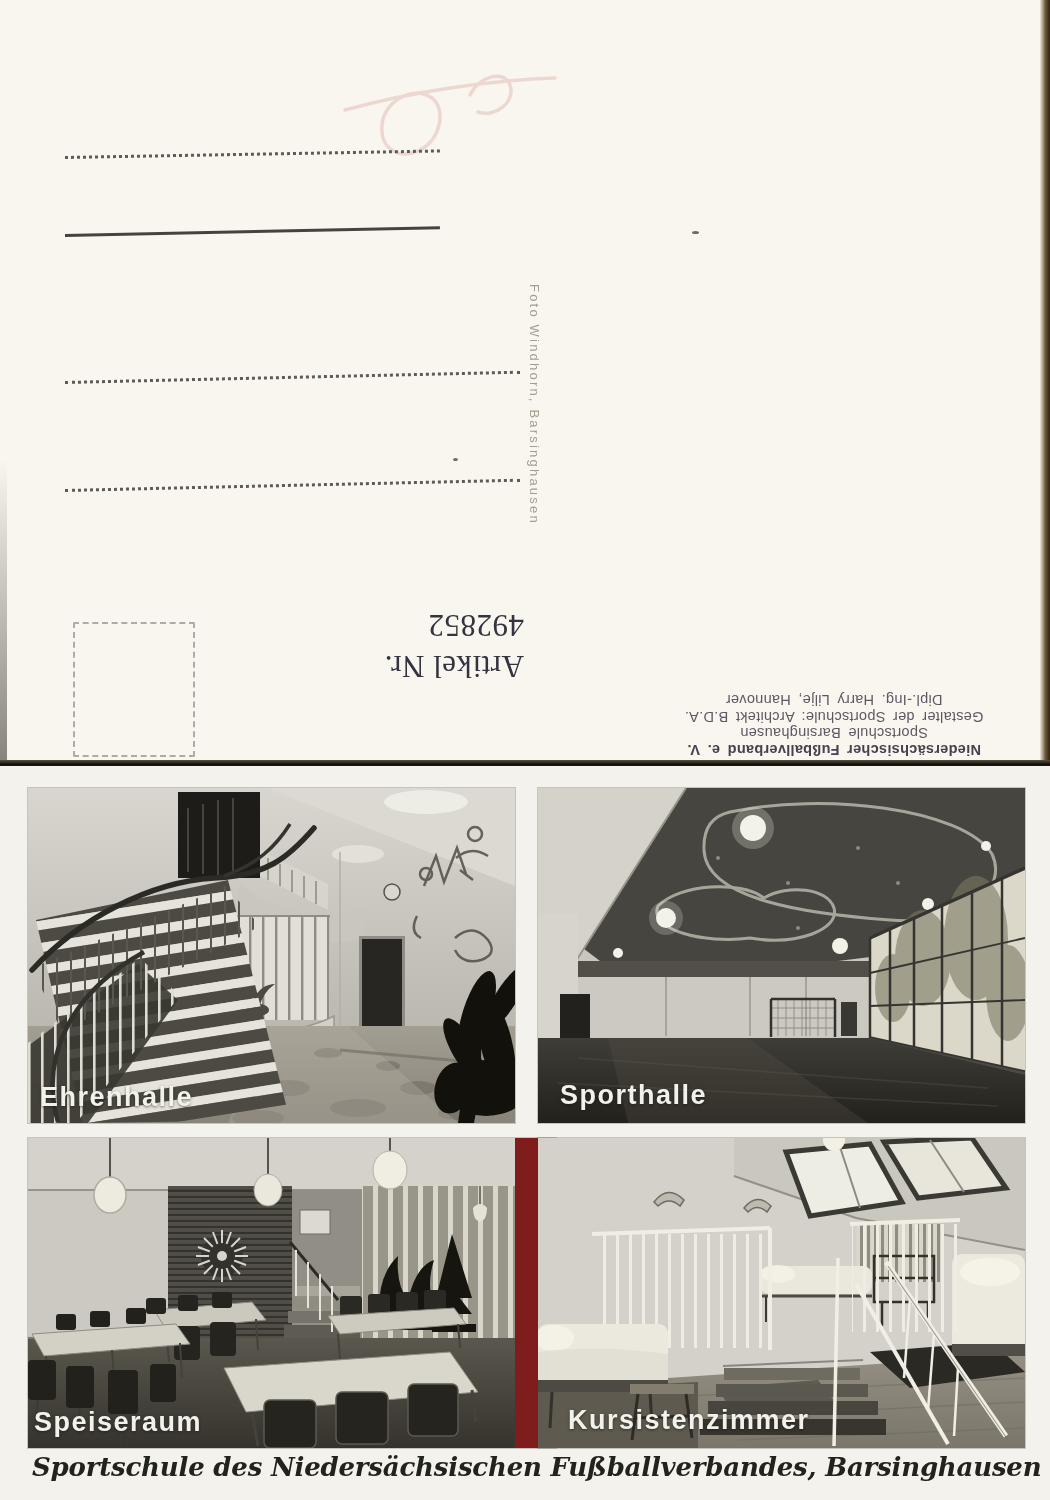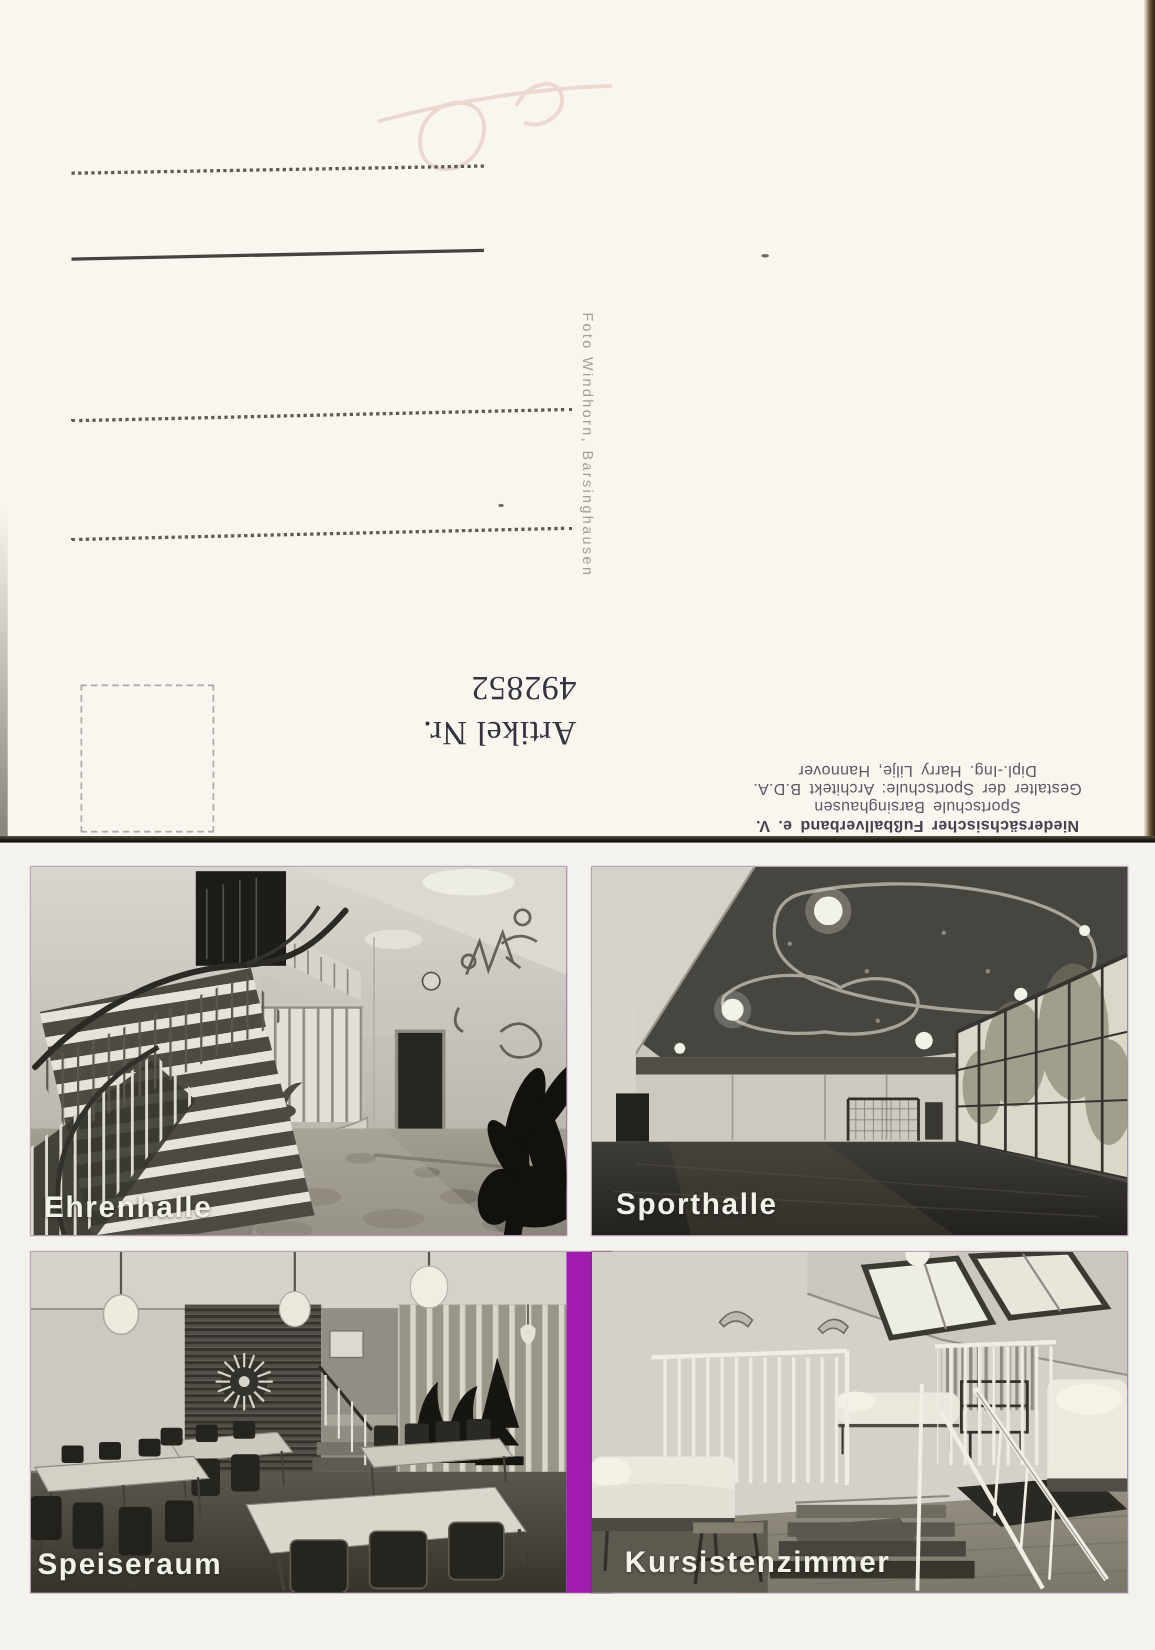--- a/index.html
+++ b/index.html
@@ -25,21 +25,21 @@
            font-size:31px;line-height:41px;color:#34333f;letter-spacing:.5px;text-align:left;}
   .artikel span{display:block;}
   .publisher{position:absolute;left:648px;top:690px;width:372px;height:68px;
              transform:rotate(180deg);text-align:center;font-size:14.5px;line-height:16.5px;
              color:#5e5865;word-spacing:3px;letter-spacing:.3px;}
   .publisher .b{font-weight:bold;color:#46414f;}
   .scribble{position:absolute;left:320px;top:50px;}
   .speck{position:absolute;background:#6f6a5f;border-radius:50%;}
   
   .front-card{position:absolute;left:0;top:766px;width:1050px;height:734px;background:#f4f2ec;}
-  .photo{position:absolute;overflow:hidden;background:#a21caf;box-shadow:0 0 0 1px rgba(60,58,50,.25);}
+  .photo{position:absolute;overflow:hidden;background:#7f1d1d;box-shadow:0 0 0 1px rgba(60,58,50,.25);}
   .photo svg{display:block;}
   .photo-label{position:absolute;color:#f2f1ea;font-weight:bold;font-size:27px;
                letter-spacing:1.5px;text-shadow:0 1px 3px rgba(20,20,18,.6);}
   .front-caption{position:absolute;left:32px;top:686px;font-family:"DejaVu Serif",serif;
                  font-style:italic;font-weight:bold;font-size:26px;color:#23231e;letter-spacing:-.2px;}
 </style>
 </head>
 <body>
 
 <div class="stage">
@@ -536,15 +536,16 @@
           <line x1="318" y1="146" x2="410" y2="306" stroke="#f1efe5" stroke-width="4"></line>
           <line x1="372" y1="160" x2="366" y2="240" stroke="#f1efe5" stroke-width="2.5"></line>
           <line x1="396" y1="196" x2="390" y2="272" stroke="#f1efe5" stroke-width="2.5"></line>
           <line x1="420" y1="230" x2="416" y2="298" stroke="#f1efe5" stroke-width="2.5"></line>
           <line x1="350" y1="128" x2="470" y2="302" stroke="#6e6b62" stroke-width="1.2" opacity=".6"></line>
         </g>
       </svg>
       <span class="photo-label" style="left:30px;bottom:12px;">Kursistenzimmer</span>
     </div>
 
+    <div class="front-caption">Sportschule des Niedersächsischen Fußballverbandes, Barsinghausen</div>
   </div>
 
 </div>
 
 </body></html>

